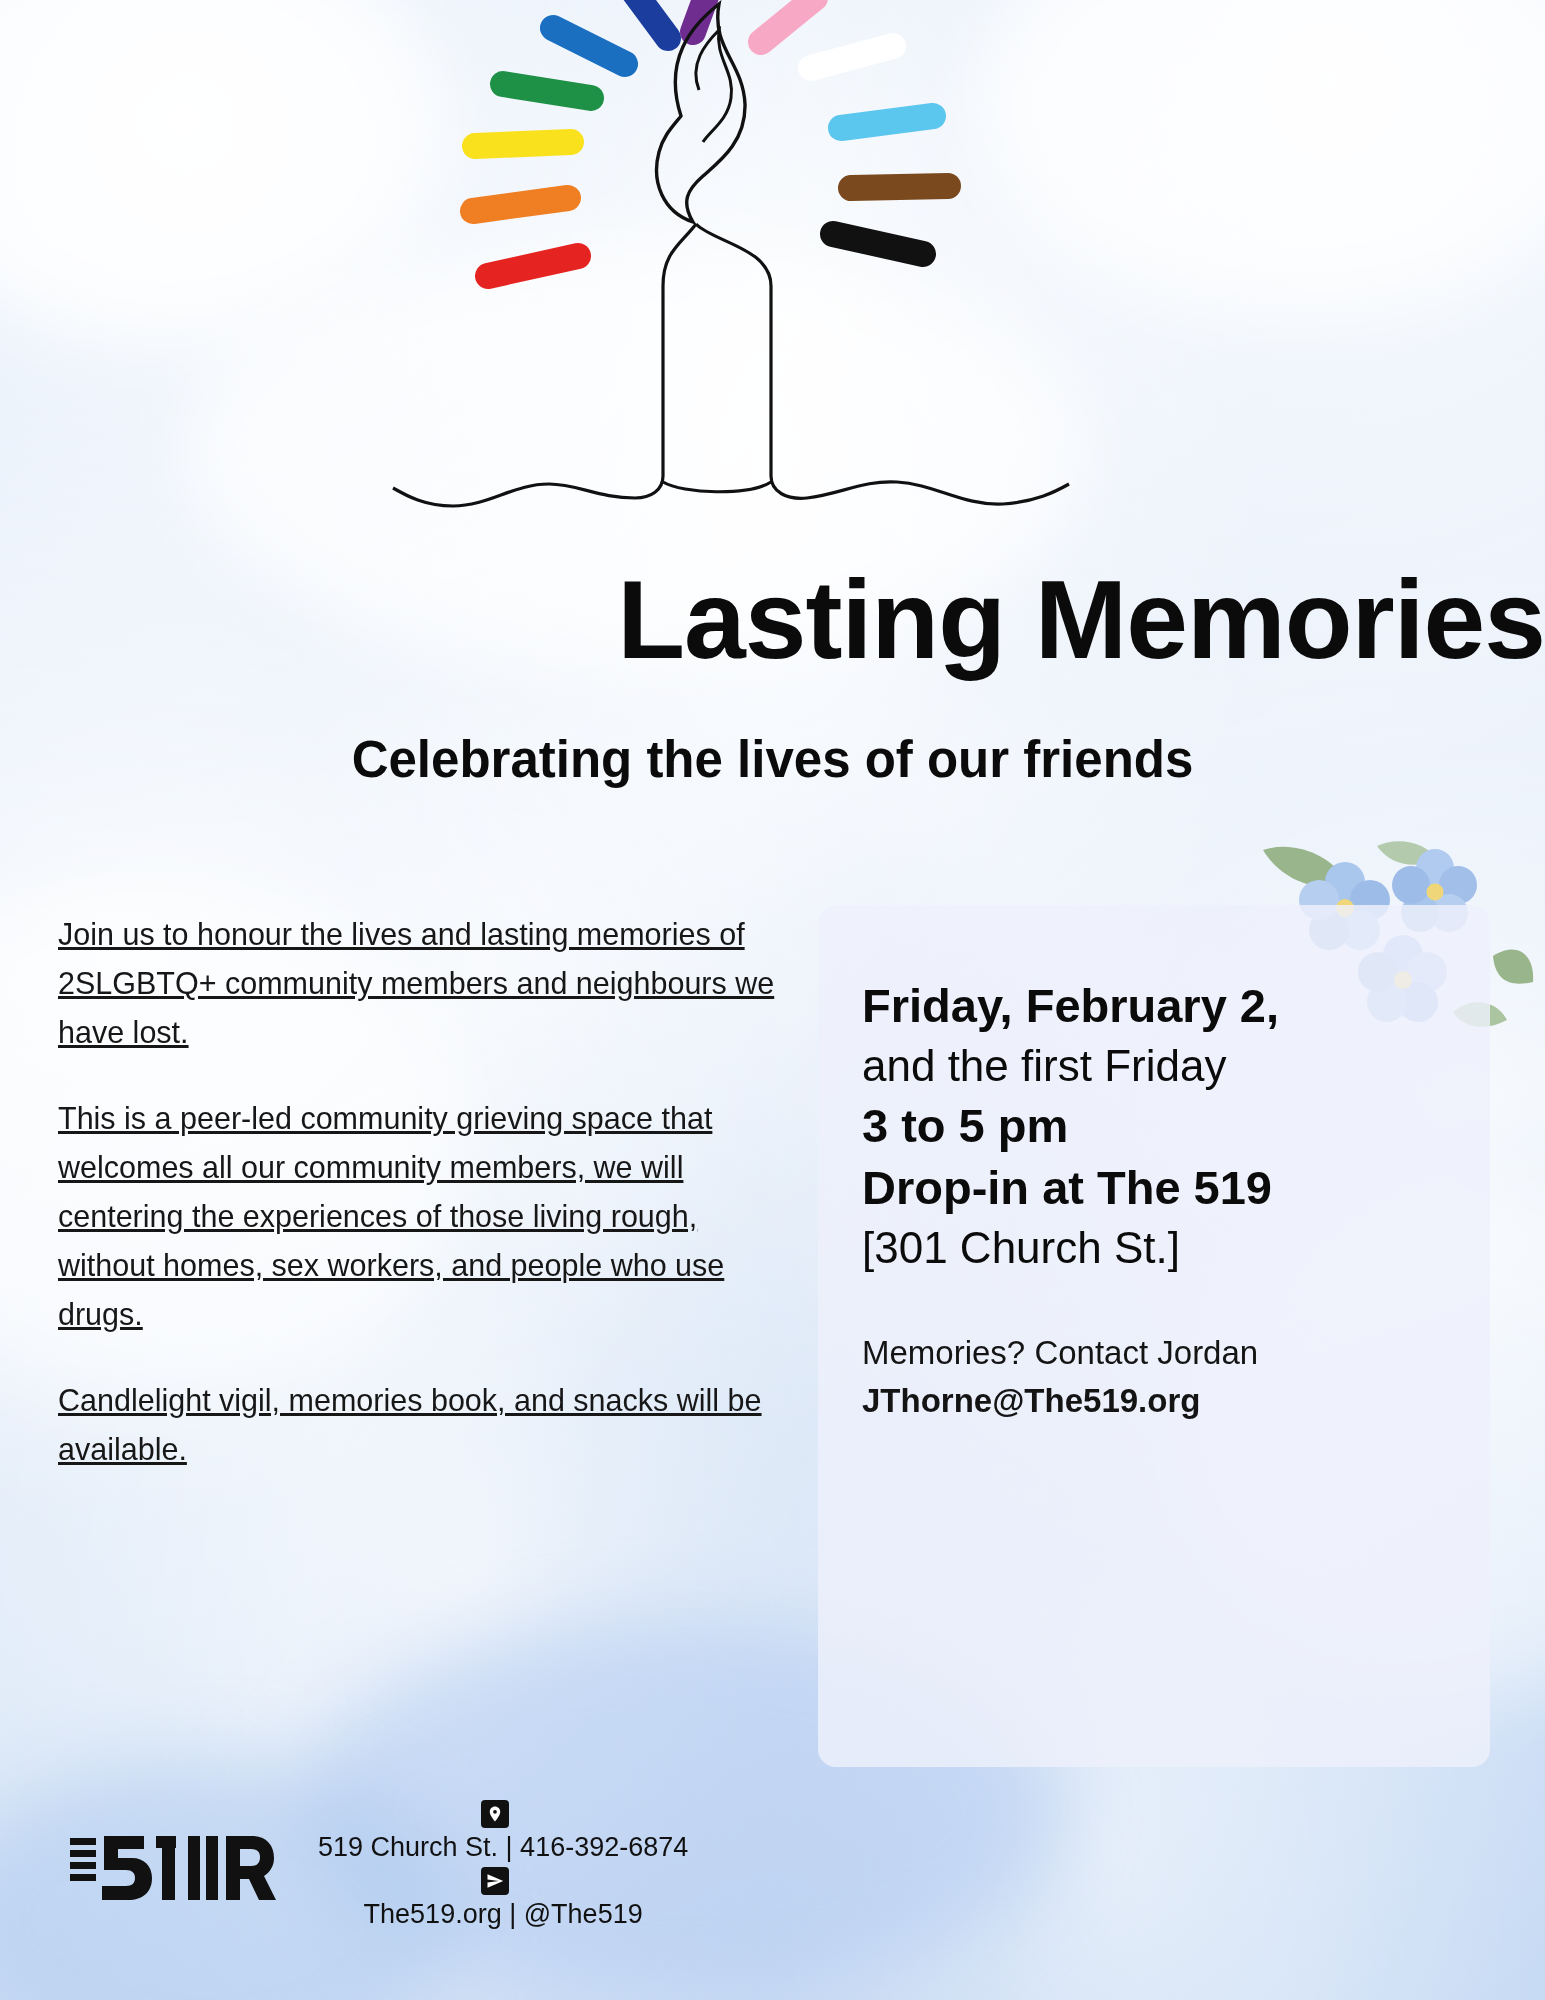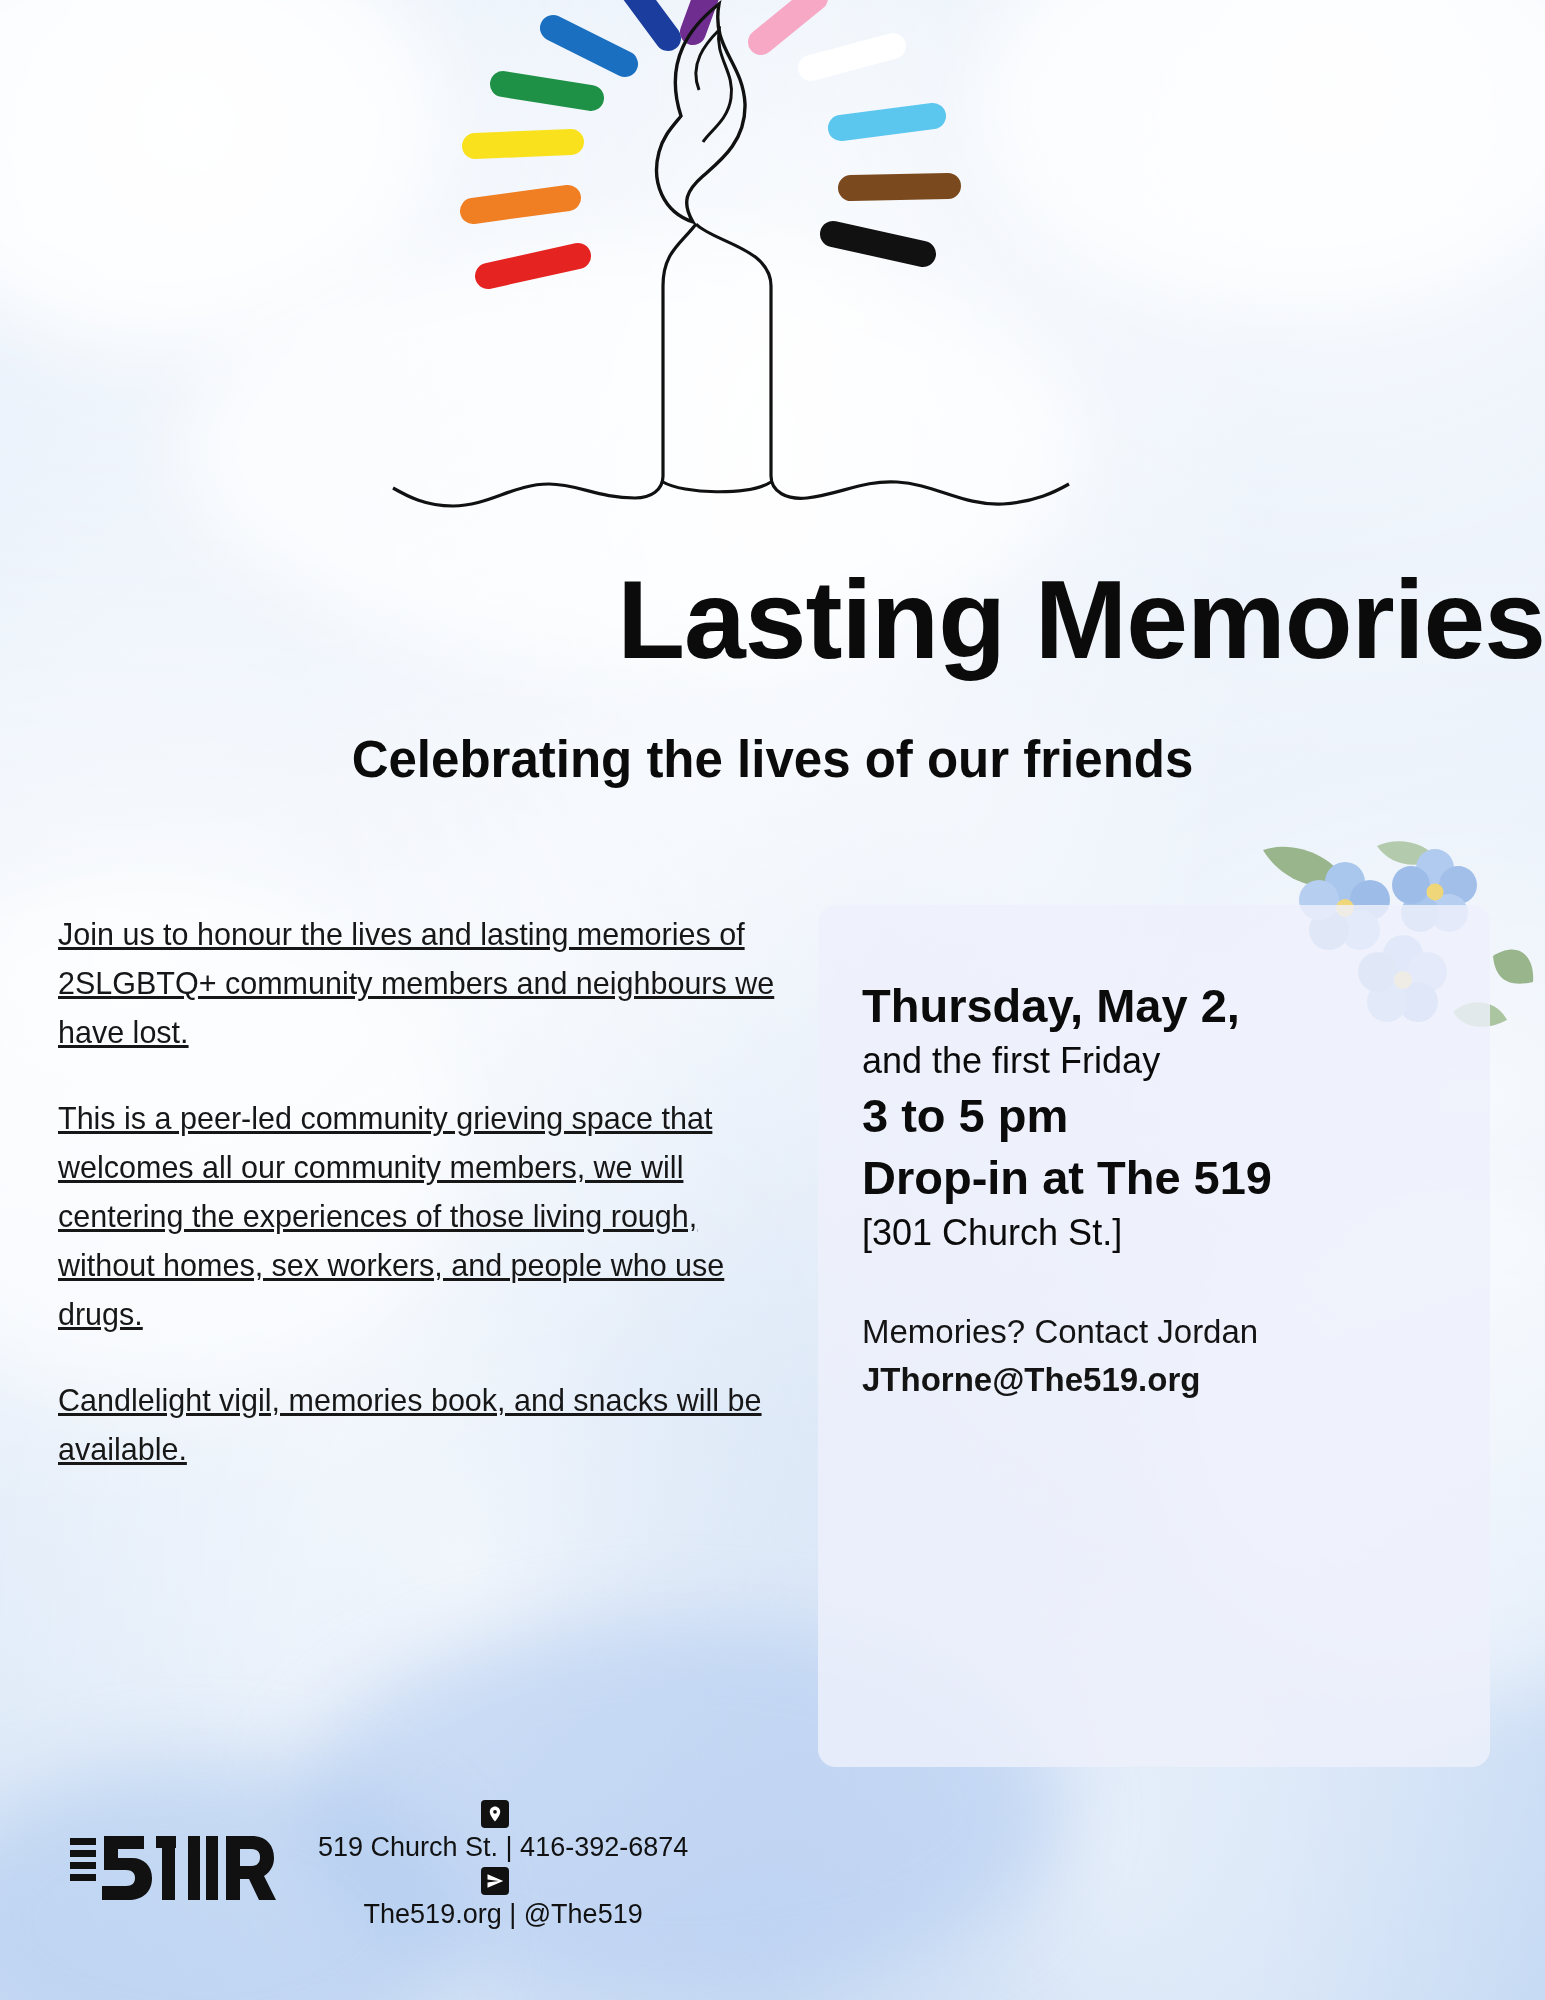--- a/index.html
+++ b/index.html
@@ -98,21 +98,21 @@
     box-sizing: border-box;
     padding: 70px 44px 40px 44px;
   }
   .d-line { color: #0b0b0b; }
   .d-big-bold {
     font-size: 47px;
     font-weight: bold;
     line-height: 1.32;
   }
   .d-big {
-    font-size: 36px;
+    font-size: 44px;
     font-weight: normal;
     line-height: 1.32;
   }
   .d-contact {
     margin-top: 52px;
     font-size: 33px;
     line-height: 1.45;
     color: #141414;
   }
   .d-email { font-weight: bold; }
@@ -253,21 +253,21 @@
           <circle cx="15" cy="22" r="20" fill="#9fbee9"></circle>
           <circle cx="-16" cy="22" r="20" fill="#aec9ee"></circle>
           <circle cx="-25" cy="-8" r="20" fill="#a3c0ea"></circle>
           <circle cx="0" cy="0" r="9" fill="#efd678"></circle>
         </g>
       </g>
     </svg>
   </div>
 
   <div class="details-card">
-    <div class="d-line d-big-bold">Thursday, May 2,</div>
+    <div class="d-line d-big-bold">Friday, February 2,</div>
     <div class="d-line d-big">and the first Friday</div>
     <div class="d-line d-big-bold">3 to 5 pm</div>
     <div class="d-line d-big-bold">Drop-in at The 519</div>
     <div class="d-line d-big">[301 Church St.]</div>
     <div class="d-contact">
       <div>Memories? Contact Jordan</div>
       <div class="d-email">JThorne@The519.org</div>
     </div>
   </div>
 

